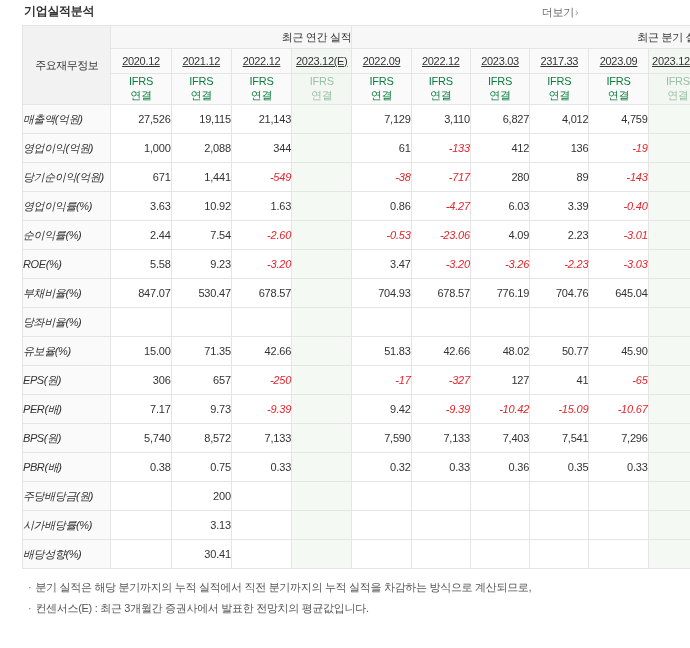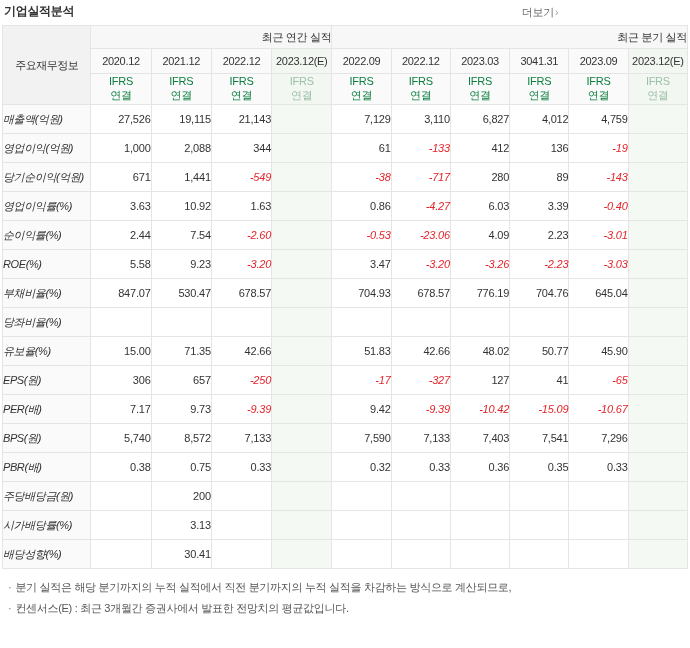--- a/index.html
+++ b/index.html
@@ -10,20 +10,21 @@
   body {
     width: 690px;
     font-family: "Liberation Sans", sans-serif;
     font-size: 11px;
     color: #333333;
     -webkit-font-smoothing: antialiased;
   }
   #page {
     width: 562px;
     position: relative;
+    padding-left: 20px;
   }
   
   .head-row {
     display: flex;
     align-items: flex-end;
     justify-content: space-between;
     padding: 3px 4px 4px 4px;
     border-bottom: 1px solid #ffffff;
   }
   .head-title {
@@ -74,20 +75,21 @@
     letter-spacing: -0.5px;
     font-size: 11.5px;
     vertical-align: middle;
   }
   .per {
     background: #fafafa;
     text-align: center;
     height: 24px;
     color: #333333;
     letter-spacing: -0.3px;
+    text-decoration: underline;
   }
   .per.est {
     background: #f2f7f2;
   }
   .ifrs {
     background: #fafafa;
     text-align: center;
     height: 30px;
     line-height: 1.25;
     color: #0b7d3e;
@@ -184,21 +186,21 @@
         <th class="grp" colspan="6">최근 분기 실적</th>
       </tr>
       <tr>
         <th class="per">2020.12</th>
         <th class="per">2021.12</th>
         <th class="per">2022.12</th>
         <th class="per est">2023.12(E)</th>
         <th class="per">2022.09</th>
         <th class="per">2022.12</th>
         <th class="per">2023.03</th>
-        <th class="per">3041.31</th>
+        <th class="per">2317.33</th>
         <th class="per">2023.09</th>
         <th class="per est">2023.12(E)</th>
       </tr>
       <tr>
         <th class="ifrs">
             <span>IFRS</span>
             <span>연결</span>
           </th>
         <th class="ifrs">
             <span>IFRS</span>

